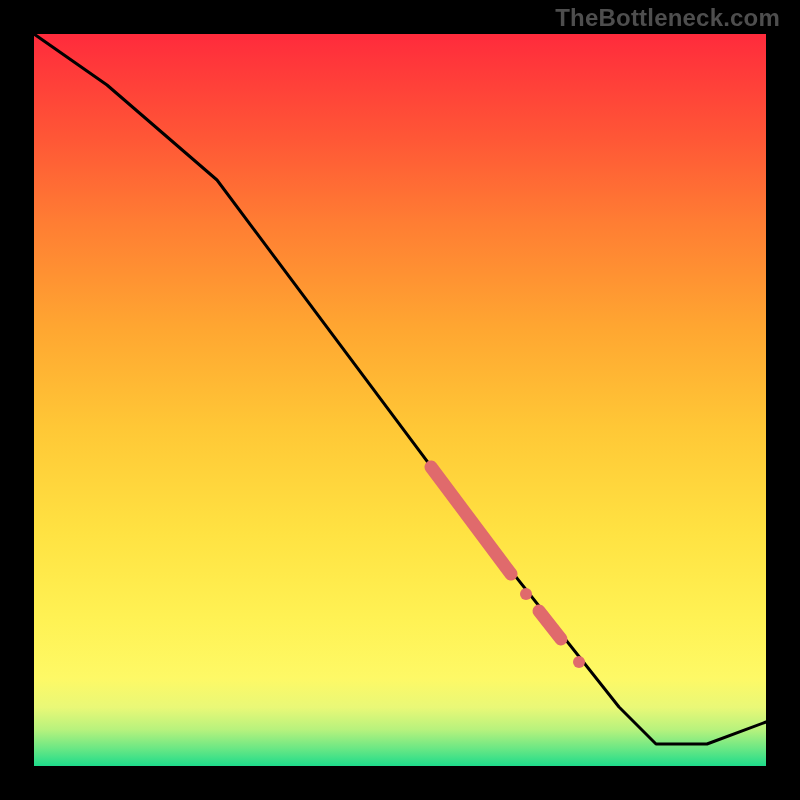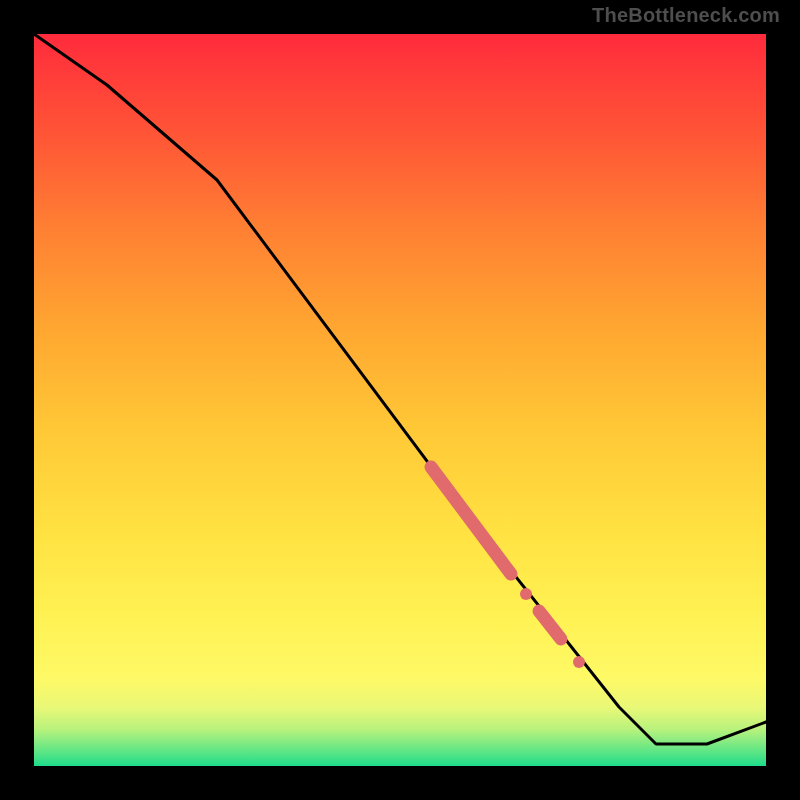--- a/index.html
+++ b/index.html
@@ -38,21 +38,21 @@
       #FF7E33 74%,
       #FF5636 86%,
       #FF2B3C 100%
     );
   }
   .watermark {
     position: absolute;
     top: 4px;
     right: 20px;
     color: #4E4E4E;
-    font-size: 20px;
+    font-size: 24px;
     font-weight: 600;
     letter-spacing: 0.2px;
     pointer-events: none;
     user-select: none;
   }
   svg.curve {
     position: absolute;
     left: 0;
     top: 0;
     width: 732px;

